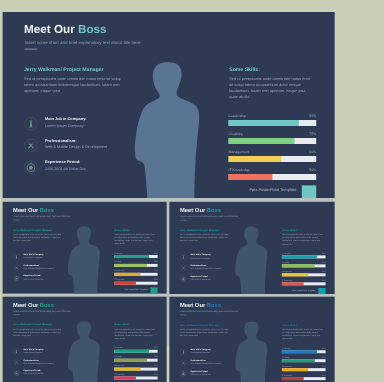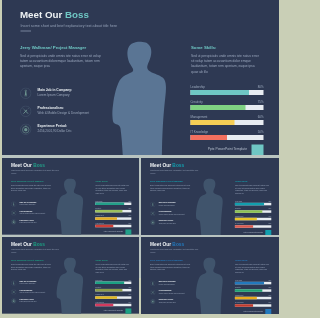--- a/index.html
+++ b/index.html
@@ -1,17 +1,17 @@
 <!DOCTYPE html>
 <html><head>
 <meta charset="utf-8">
 <style>
 html,body{margin:0;padding:0;}
 body{width:281px;height:318px;background:#c9cfb6;font-family:"Liberation Sans",sans-serif;overflow:hidden;}
-.grid{position:absolute;left:2px;top:0;width:277px;height:278px;background:#b9c4c0;}
+.grid{position:absolute;left:2px;top:10px;width:277px;height:278px;background:#b9c4c0;}
 .cell{position:absolute;overflow:hidden;}
 .hero{left:0;top:0;width:277px;height:155px;}
 .t1{left:0;top:158px;width:137px;height:77px;}
 .t2{left:139px;top:158px;width:138px;height:77px;}
 .t3{left:0;top:237px;width:137px;height:77px;}
 .t4{left:139px;top:237px;width:138px;height:77px;}
 .slide{position:absolute;left:0;top:0;width:554px;height:310px;background:#2e3953;transform-origin:0 0;transform:scale(0.5);}
 .cell.t1 .slide,.cell.t3 .slide{transform:scale(0.2473);}
 .cell.t2 .slide,.cell.t4 .slide{transform:scale(0.2491);}
 

